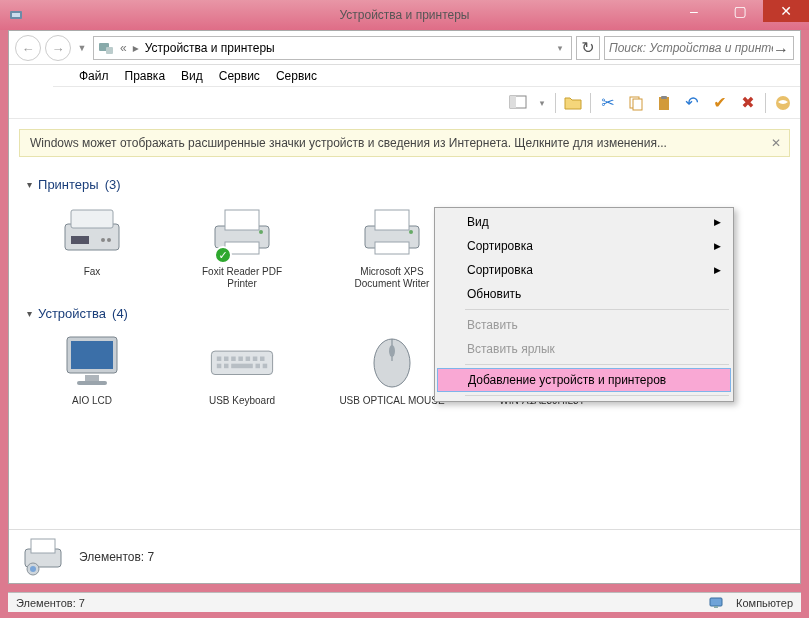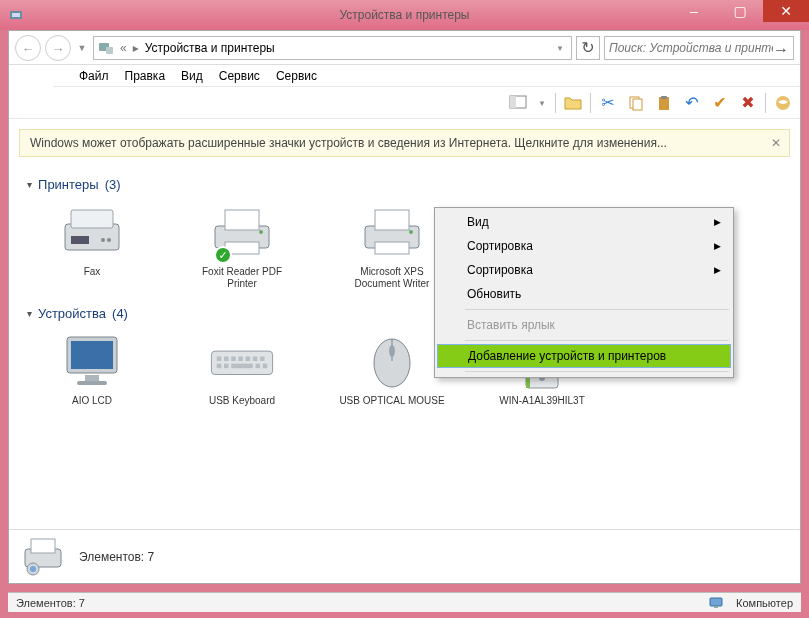--- a/index.html
+++ b/index.html
@@ -54,21 +54,21 @@
 .items-grid { display: flex; gap: 40px; margin-bottom: 16px; padding-left: 10px; flex-wrap: wrap; }
 .device { width: 110px; display: flex; flex-direction: column; align-items: center; gap: 4px; }
 .device-icon { width: 72px; height: 60px; display: flex; align-items: center; justify-content: center; position: relative; }
 .device-label { font-size: 10px; color: #333; text-align: center; line-height: 1.2; word-wrap: break-word; }
 .check-badge { position: absolute; bottom: -2px; left: 8px; width: 18px; height: 18px; border-radius: 50%; background: #2ea82e; border: 2px solid #fff; color: #fff; font-size: 11px; display: flex; align-items: center; justify-content: center; }
 
 
 .context-menu { position: absolute; left: 425px; top: 40px; width: 300px; background: #f0f0f0; border: 1px solid #a0a0a0; box-shadow: 3px 3px 6px rgba(0,0,0,0.25); font-size: 12px; padding: 2px; }
 .cm-item { height: 24px; display: flex; align-items: center; padding: 0 10px 0 30px; position: relative; }
 .cm-item.disabled { color: #999; }
-.cm-item.highlighted { background: #84cc16; border: 1px solid #7eb4ea; }
+.cm-item.highlighted { background: #f9a8d4; border: 1px solid #7eb4ea; }
 .cm-arrow { position: absolute; right: 10px; font-size: 9px; }
 .cm-sep { height: 1px; background: #d4d4d4; margin: 3px 2px 3px 28px; }
 .cm-shield { position: absolute; left: 6px; width: 16px; height: 16px; }
 
 
 .footer-summary { height: 54px; border-top: 1px solid #ddd; display: flex; align-items: center; padding: 0 12px; gap: 14px; font-size: 12px; color: #333; }
 .footer-icon { width: 44px; height: 40px; }
 
 
 .statusbar { height: 20px; background: #f4f4f4; border-top: 1px solid #bbb; margin: 0 8px 6px 8px; display: flex; align-items: center; font-size: 11px; color: #333; padding: 0 8px; }
@@ -294,20 +294,23 @@
           </div>
         <div class="cm-item">
             <span>Сортировка</span>
             <span class="cm-arrow">▶</span>
           </div>
         <div class="cm-item">
             <span>Обновить</span>
           </div>
         <div class="cm-sep"></div>
         <div class="cm-item disabled">
+            <span>Вставить</span>
+          </div>
+        <div class="cm-item disabled">
             <span>Вставить ярлык</span>
           </div>
         <div class="cm-sep"></div>
         <div class="cm-item highlighted">
             <span>Добавление устройств и принтеров</span>
           </div>
         <div class="cm-sep"></div>
       </div>
 
     </div>

